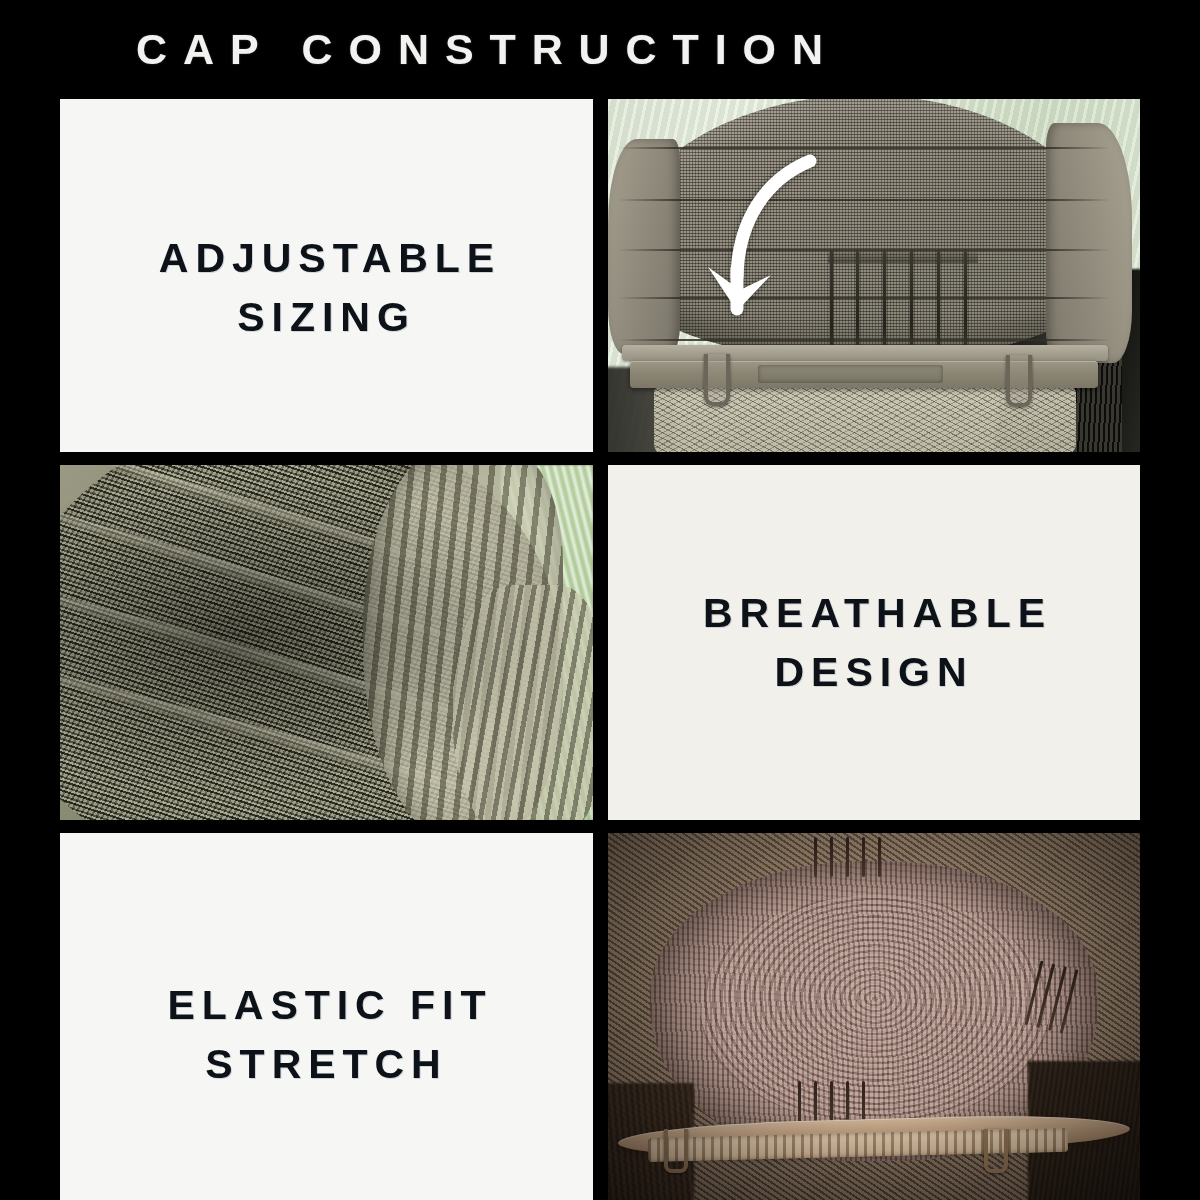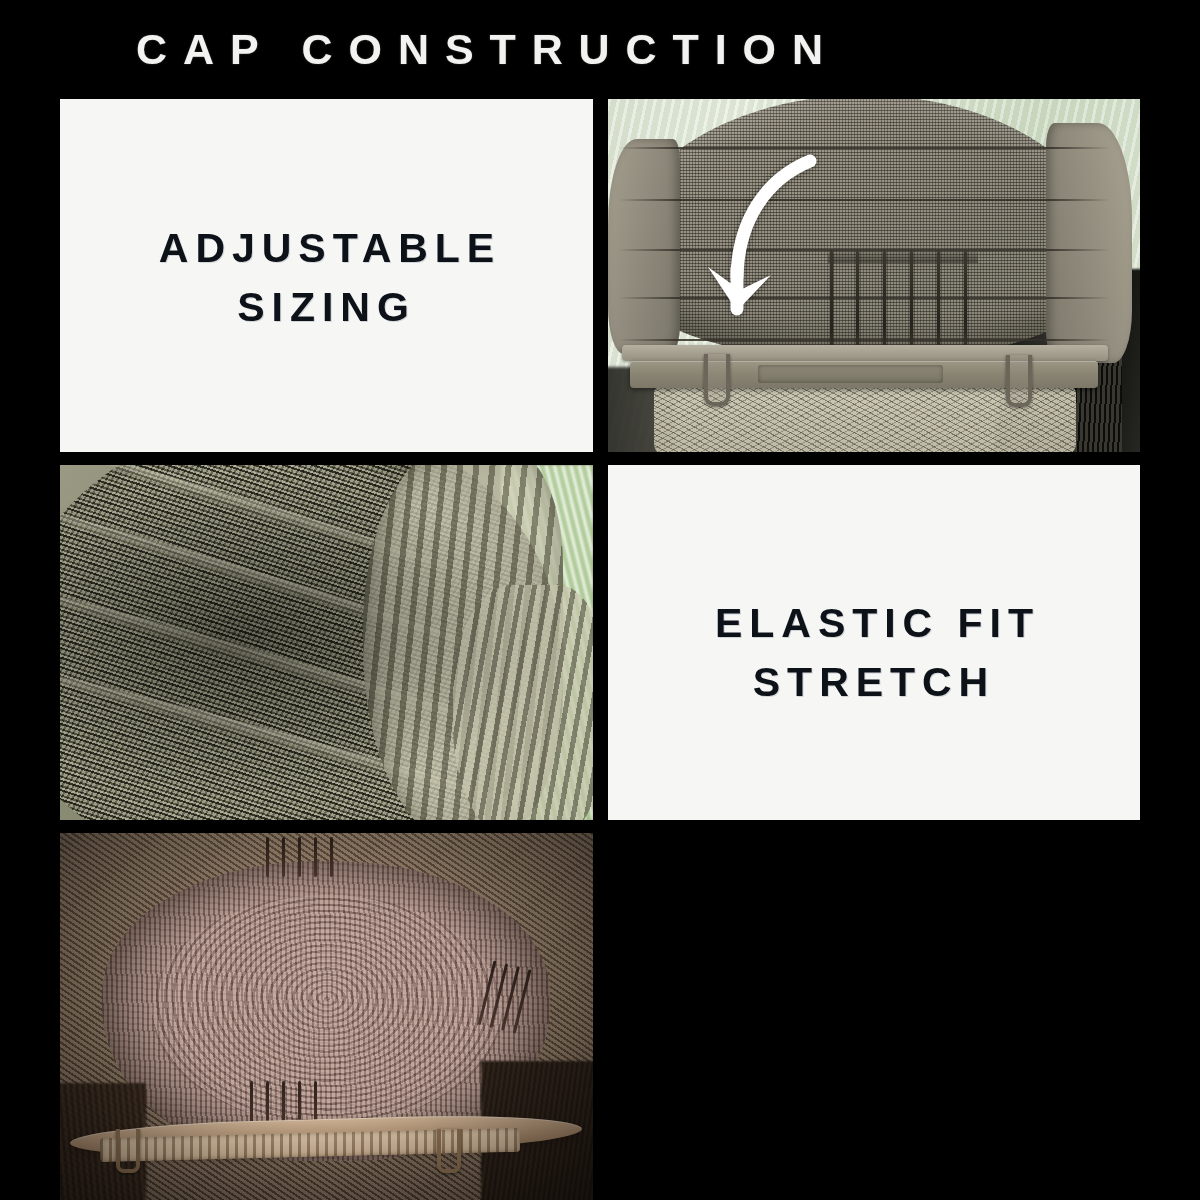--- a/index.html
+++ b/index.html
@@ -60,22 +60,22 @@
   .panel-c{background:#f6f6f5;}
   .panel-label{
     color:#0d1219;
     font-size:41px;
     font-weight:700;
     letter-spacing:0.17em;
     text-indent:0.17em;
     line-height:1.42;
     text-shadow:1px 1px 0 rgba(120,130,140,.28);
   }
-  .cell-c3 .panel-label{position:relative;top:10px;}
-  .cell-a1 .panel-label{position:relative;top:2px;}
+  .cell-c3 .panel-label{position:relative;top:18px;}
+  .cell-a1 .panel-label{position:relative;top:12px;}
 
   
   .photo-capback{
     background:
       
       linear-gradient(105deg,#dfe6d8 0%,#e9efe3 22%,#dde5d4 48%,#cfdcc6 70%,#e4ebdd 100%);
   }
   .capback-bg-streaks{
     position:absolute;inset:0;
     background:repeating-linear-gradient(102deg,
@@ -419,20 +419,23 @@
       <div class="mesh-dome"></div>
       <div class="mesh-ridge r1"></div>
       <div class="mesh-ridge r2"></div>
       <div class="mesh-ridge r3"></div>
       <div class="mesh-ridge r4"></div>
       <div class="mesh-gather"></div>
       <div class="mesh-gather2"></div>
       <div class="mesh-shadow"></div>
     </div>
 
+    <div class="cell text-panel panel-b">
+      <div class="panel-label">BREATHABLE DESIGN</div>
+    </div>
 
     <div class="cell cell-c3 text-panel panel-c">
       <div class="panel-label">ELASTIC FIT STRETCH</div>
     </div>
 
     <div class="cell photo-inside">
       <div class="inside-outer"></div>
       <div class="inside-bowl"></div>
       <div class="inside-swirl"></div>
 

